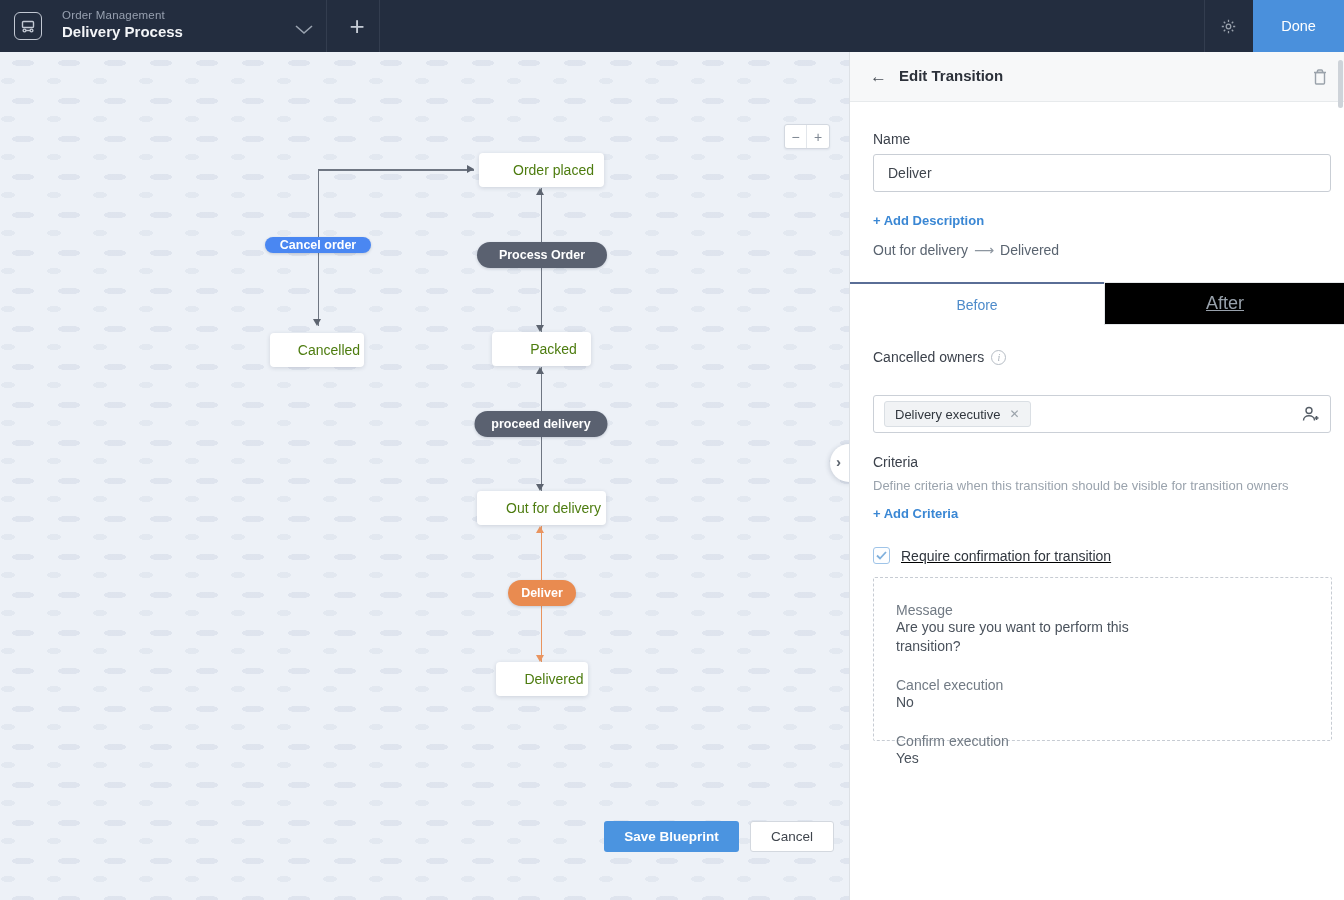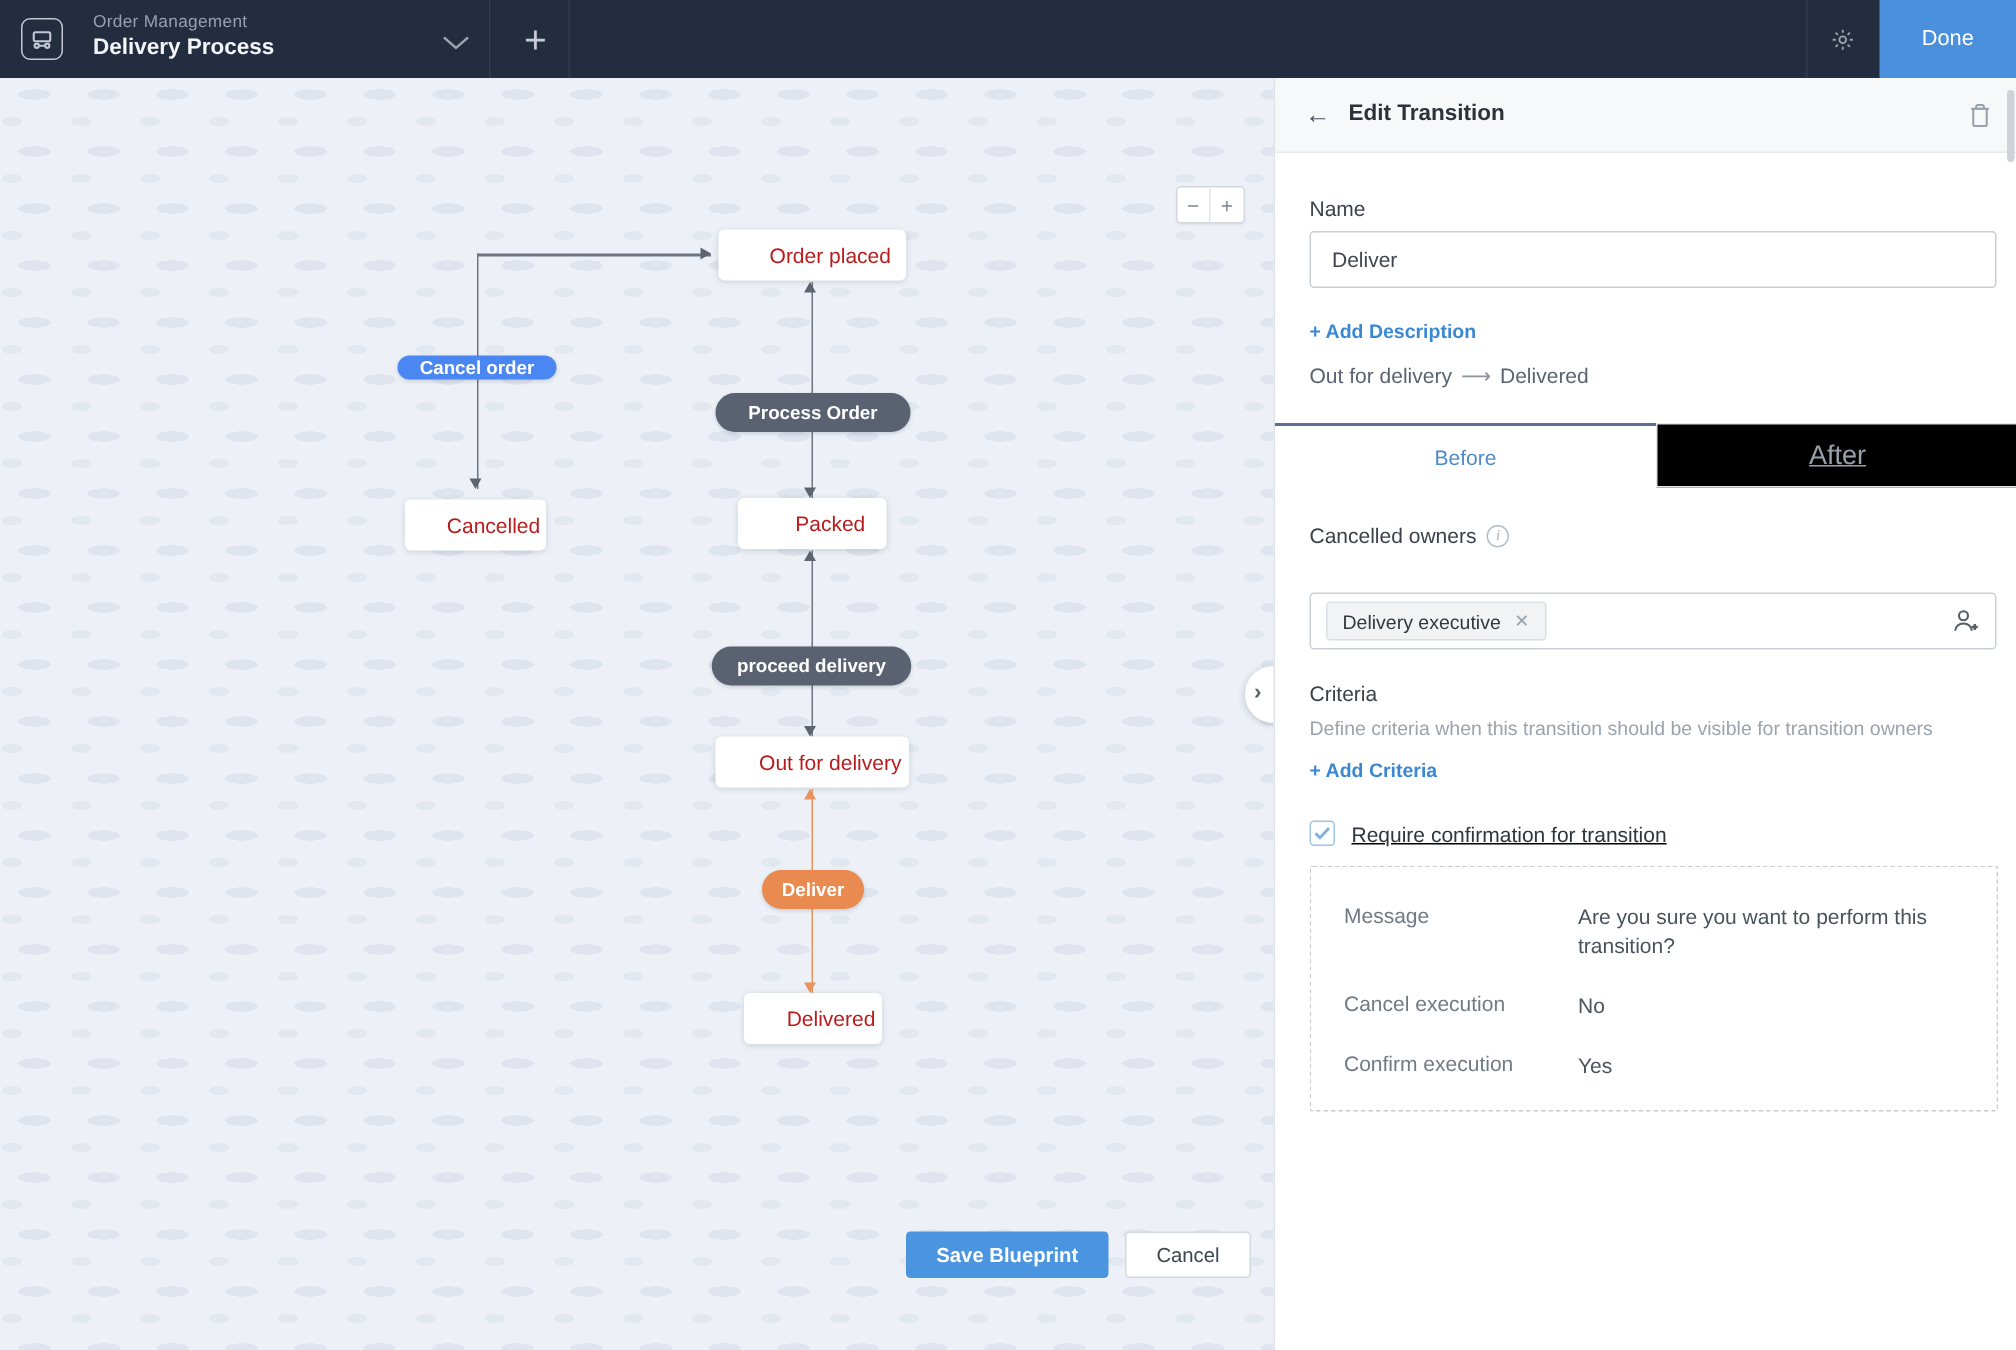--- a/index.html
+++ b/index.html
@@ -22,23 +22,23 @@
   #canvas { left:0; top:52px; width:849px; height:848px;
     background:
       radial-gradient(ellipse 11px 3.5px at 23px 11px, rgba(199,208,223,.38) 97%, transparent),
       radial-gradient(ellipse 7px 3px at 8px 29px, rgba(199,208,223,.28) 97%, transparent),
       #edf1f7;
     background-size:46px 38px; }
   #zoom-ctrl { left:784px; top:72px; display:flex; border:1px solid #d3d8e0; border-radius:3px; background:#fff; box-shadow:0 1px 2px rgba(40,55,90,.08); z-index:5; }
   .zoom-btn { width:22px; height:23px; display:flex; align-items:center; justify-content:center; color:#7d8692; font-size:14px; cursor:pointer; }
   .zoom-btn:first-child { border-right:1px solid #e2e6eb; }
 
-  .state-node { background:#fff; border-radius:4px; box-shadow:0 1px 4px rgba(35,48,75,.16); display:flex; align-items:center; justify-content:center; font-size:14px; color:#b91c1c; z-index:4; cursor:pointer;padding-left:24px; }
+  .state-node { background:#fff; border-radius:4px; box-shadow:0 1px 4px rgba(35,48,75,.16); display:flex; align-items:center; justify-content:center; font-size:14px; color:#4d7c0f; z-index:4; cursor:pointer;padding-left:24px; }
   .pill { border-radius:14px; display:flex; align-items:center; justify-content:center; font-size:12.5px; font-weight:bold; color:#fff; z-index:4; cursor:pointer; transform:translateX(-50%); box-shadow:0 1px 3px rgba(35,48,75,.2); }
-  .pill.dark { background:#5a6170;margin-top:20px; }
+  .pill.dark { background:#5a6170; }
   .pill.blue { background:#4a87f2; }
   .pill.orange { background:#e98b50; }
 
   .line { background:#6f7682; z-index:2; }
   .line.orange { background:#e9945f; }
   .arrow { width:0; height:0; z-index:3; }
   .arrow.up    { border-left:4.5px solid transparent; border-right:4.5px solid transparent; border-bottom:7px solid #5d6470; }
   .arrow.down  { border-left:4.5px solid transparent; border-right:4.5px solid transparent; border-top:7px solid #5d6470; }
   .arrow.right { border-top:4.5px solid transparent; border-bottom:4.5px solid transparent; border-left:7px solid #5d6470; }
   .arrow.up.org   { border-bottom-color:#e9945f; }
@@ -79,21 +79,21 @@
 
   #criteria-label { left:23px; top:402px; }
   #criteria-helper { left:23px; top:426px; font-size:13px; color:#9aa3ad; }
   #add-criteria { left:23px; top:454px; font-size:13px; font-weight:bold; color:#3a87d4; cursor:pointer; }
 
   #confirm-row { left:23px; top:495px; display:flex; align-items:center; gap:11px;text-decoration:underline; }
   #confirm-checkbox { width:17px; height:17px; border:1px solid #9fc4e8; border-radius:3px; background:#fdfeff; display:flex; align-items:center; justify-content:center; cursor:pointer; }
   #confirm-label { font-size:14px; color:#2f353d; }
 
   #confirm-box { left:23px; top:525px; width:459px; height:164px; border:1px dashed #c7ccd3; border-radius:2px; padding:24px 0 0 22px; }
-  .cb-row { display:flex; margin-bottom:21px; }
+  .cb-row { display:flex; margin-bottom:21px;flex-direction:column; }
   .cb-label { width:156px; font-size:14px; color:#717a84; }
   .cb-value { width:250px; font-size:14px; color:#4a525c; line-height:19px; }
 
   #panel-scrollthumb { left:488px; top:8px; width:5px; height:48px; background:#ced3d9; border-radius:3px; }
 </style>
 </head>
 <body>
 
 <div id="topbar" class="abs">
   <div id="logo-box" class="abs">

